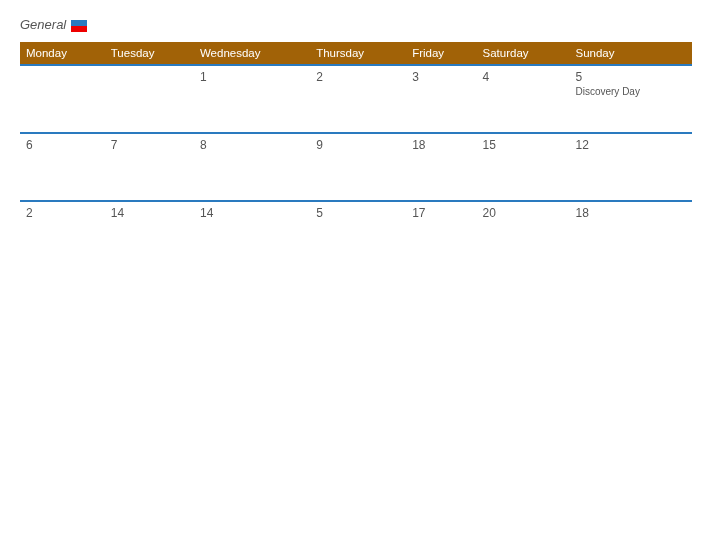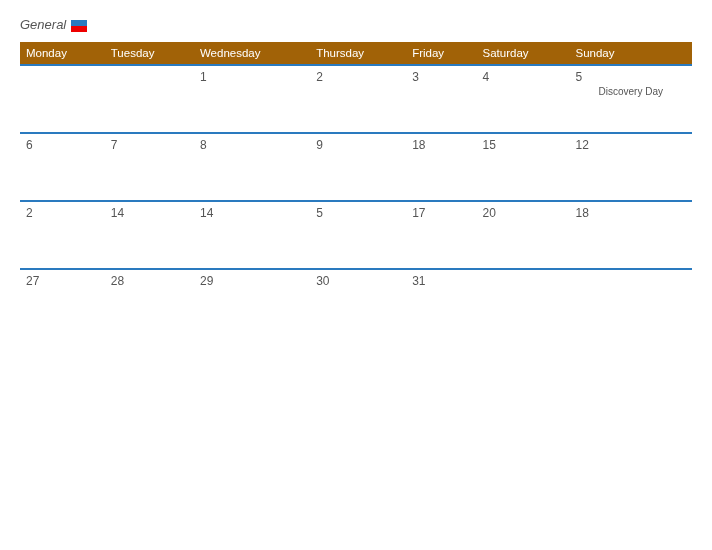--- a/index.html
+++ b/index.html
@@ -71,21 +71,20 @@
     .day-num {
       font-size: 12px;
       color: #555;
       display: block;
     }
     .holiday {
       font-size: 10px;
       color: #555;
       display: block;
       margin-top: 2px;
-      text-align: center;
     }
     .empty {
       background: #fff;
     }
   </style>
 </head>
 <body>
 
 <div class="page">
   <div class="header">
@@ -179,34 +178,15 @@
           <td>
             <span class="day-num">17</span>
           </td>
           <td>
             <span class="day-num">20</span>
           </td>
           <td>
             <span class="day-num">18</span>
           </td>
         </tr>
-        <tr>
-          <td>
-            <span class="day-num">27</span>
-          </td>
-          <td>
-            <span class="day-num">28</span>
-          </td>
-          <td>
-            <span class="day-num">29</span>
-          </td>
-          <td>
-            <span class="day-num">30</span>
-          </td>
-          <td>
-            <span class="day-num">31</span>
-          </td>
-          <td class="empty"></td>
-          <td class="empty"></td>
-        </tr>
       </tbody>
   </table>
 </div>
 
 </body></html>

